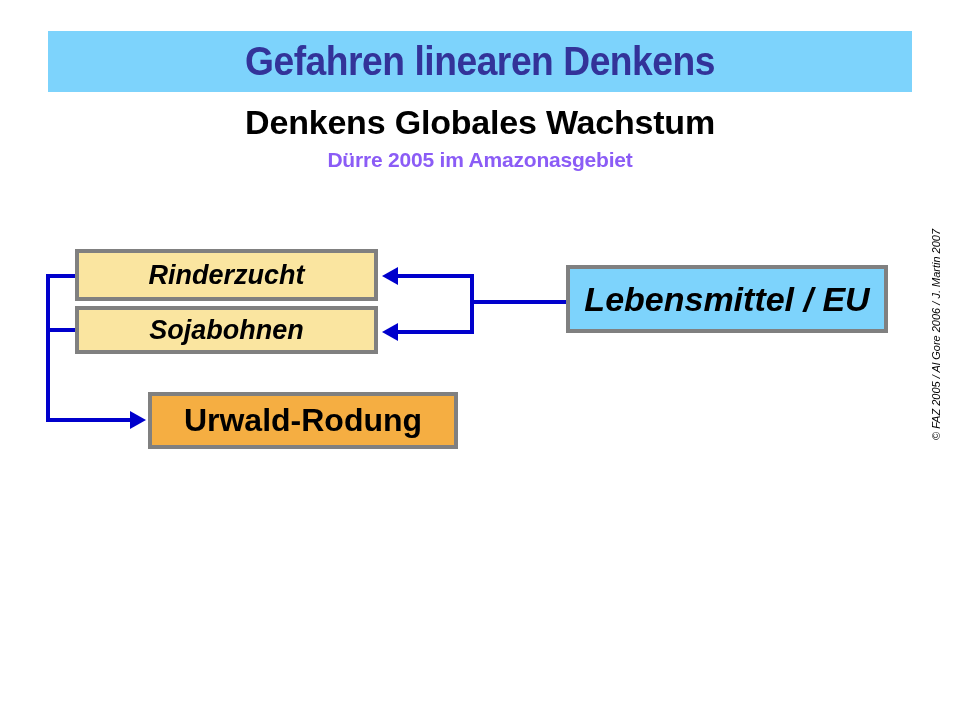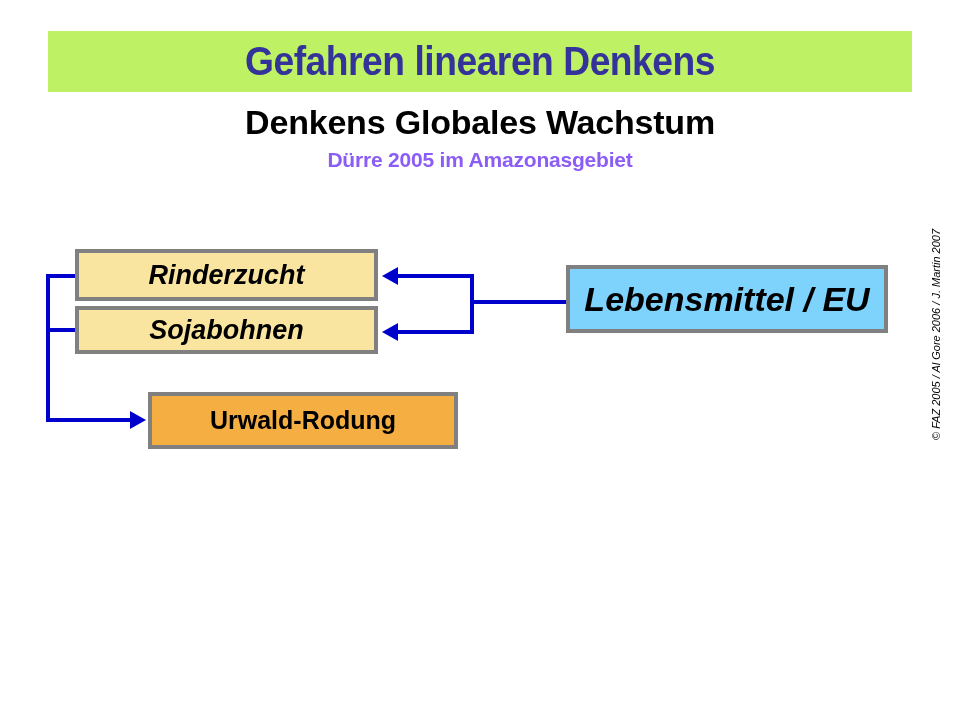--- a/index.html
+++ b/index.html
@@ -18,21 +18,21 @@
     overflow: hidden;
   }
 
   
   #title-banner {
     position: absolute;
     left: 48px;
     top: 31px;
     width: 864px;
     height: 61px;
-    background: #bef264;
+    background: #7dd3fc;
   }
   #title-text {
     position: absolute;
     left: 0;
     top: 0;
     width: 864px;
     height: 61px;
     display: flex;
     align-items: center;
     justify-content: center;
@@ -100,21 +100,21 @@
     left: 75px;  top: 306px;
     width: 303px; height: 48px;
     background: #fae5a0;
     font-size: 27px;
     font-style: italic;
   }
   #box-urwald {
     left: 148px; top: 392px;
     width: 310px; height: 57px;
     background: #f5ae42;
-    font-size: 25px;
+    font-size: 32px;
   }
   #box-lebensmittel {
     left: 566px; top: 265px;
     width: 322px; height: 68px;
     background: #7dd3fc;
     font-size: 34px;
   }
 
   
   .conn {

